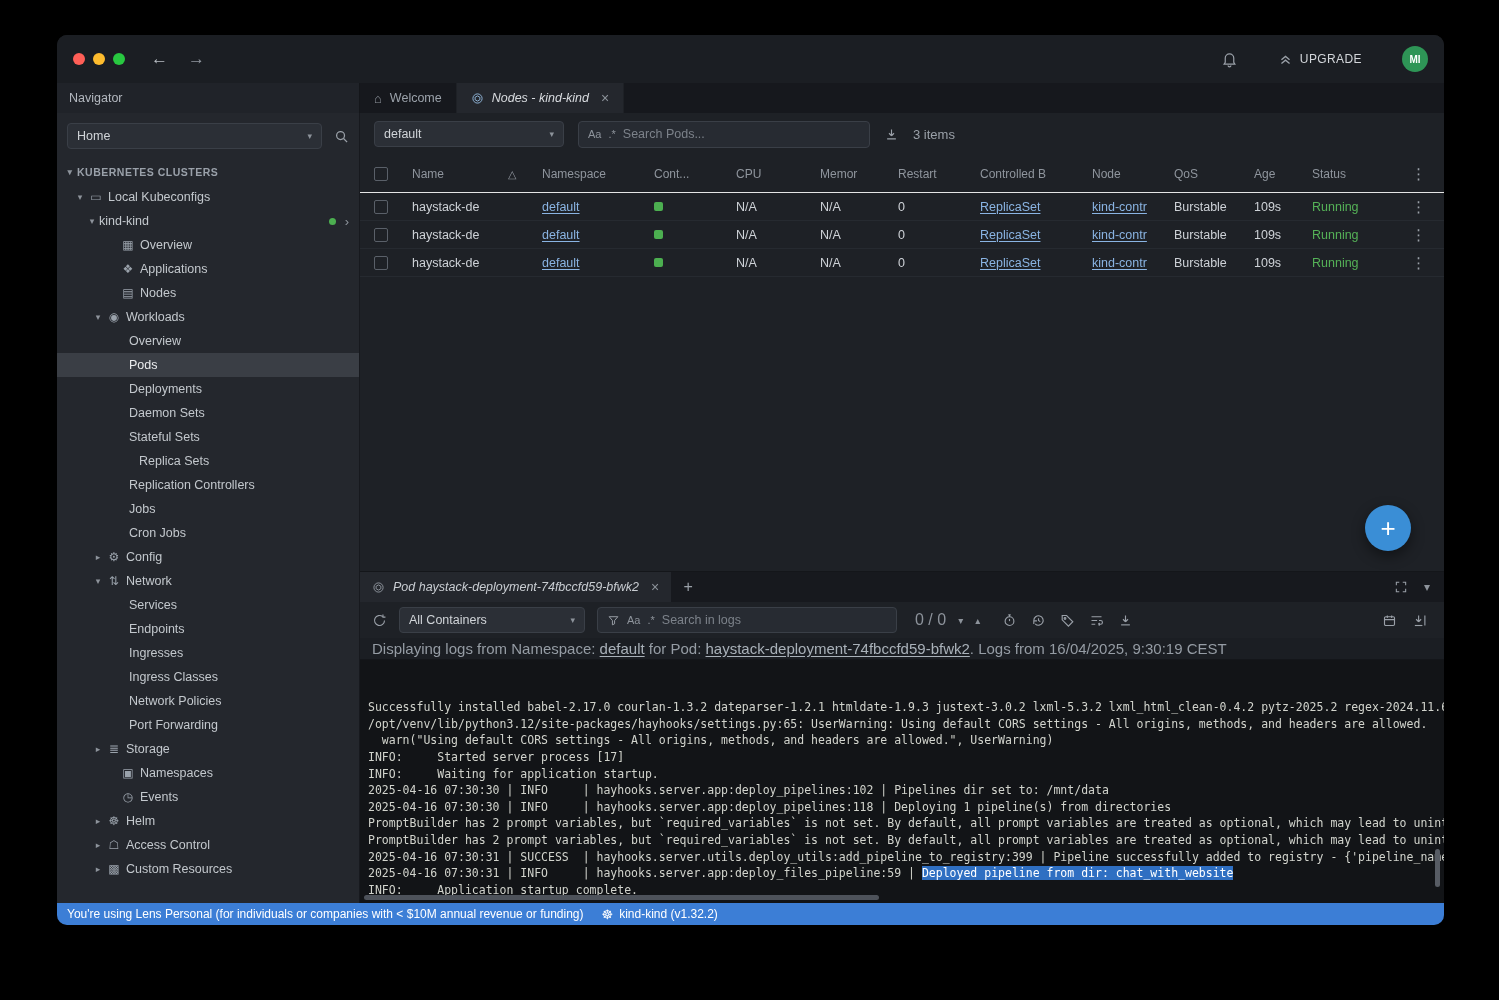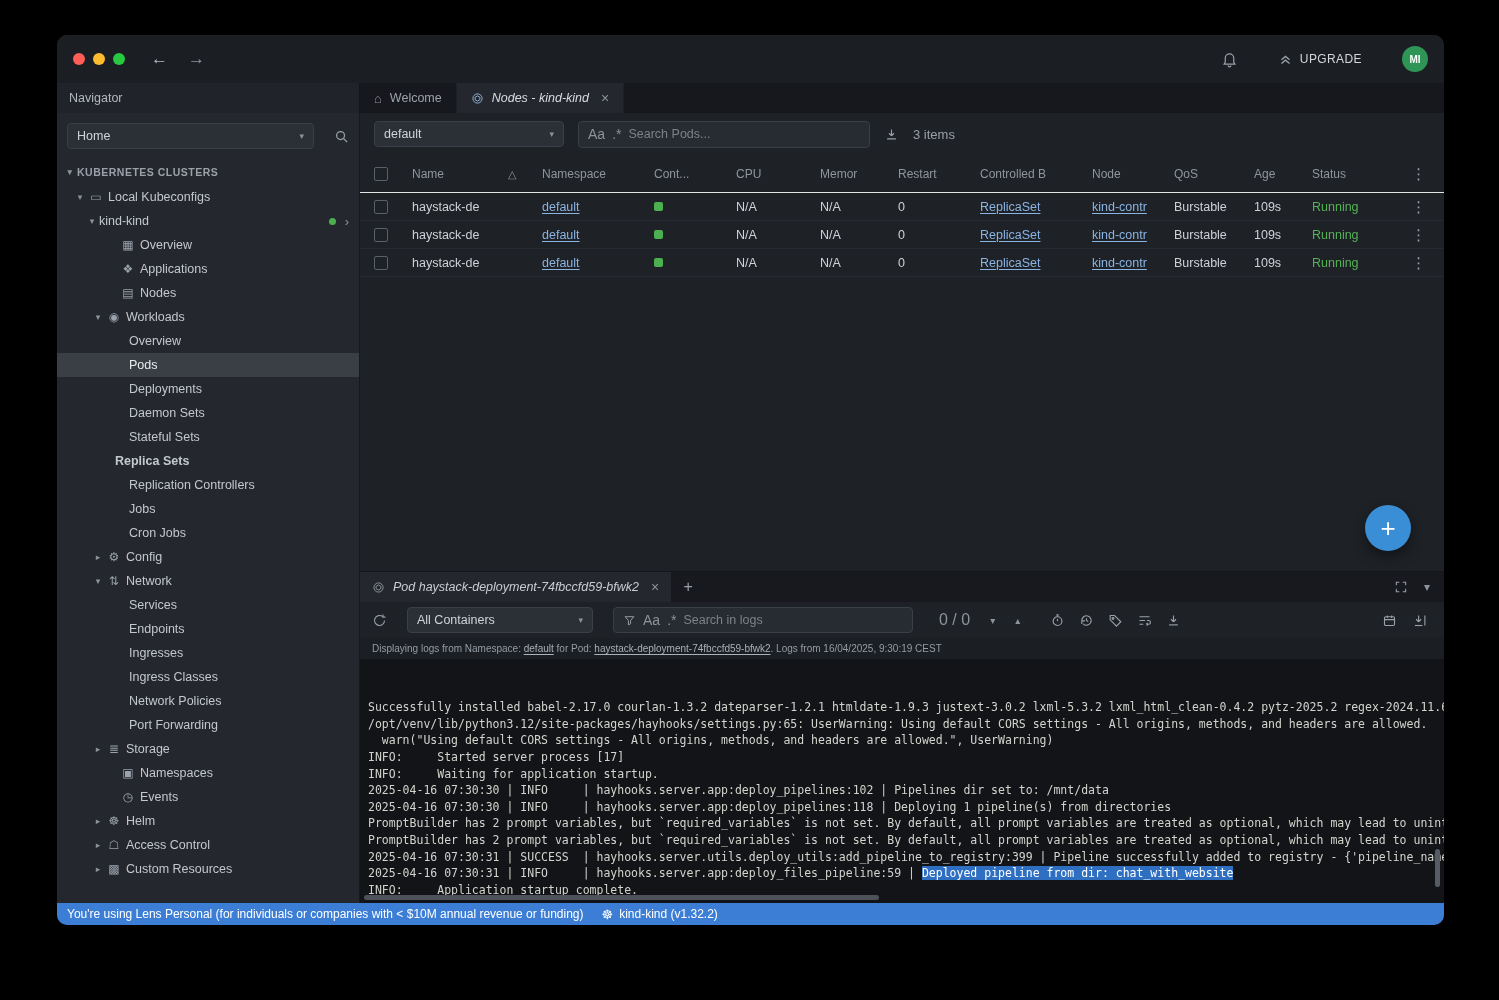--- a/index.html
+++ b/index.html
@@ -26,42 +26,42 @@
   .tab.active{background:#24272d;color:#d8dbdf}
   .tab .ital{font-style:italic}
   .tab-ico{display:flex;align-items:center;color:#8d939b;font-size:13px}
   .tab-ico.podblue{color:#8fb3d6}
   .tab-close{color:#8d939b;font-size:14px;margin-left:4px}
 
   .content{display:flex;flex:1;min-height:0}
 
   
   .sidebar{width:303px;flex:0 0 auto;background:#24272d;border-right:1px solid #17191e;display:flex;flex-direction:column;overflow:hidden}
-  .catalog-row{display:flex;align-items:center;gap:20px;padding:10px 10px 8px 10px}
+  .catalog-row{display:flex;align-items:center;gap:12px;padding:10px 10px 8px 10px}
   .select{background:#2b2f36;border:1px solid #3a3f47;border-radius:4px;height:26px;display:flex;align-items:center;padding:0 9px;font-size:12.5px;color:#d0d4d8}
   .home-select{flex:1}
   .sel-arrow{margin-left:auto;color:#8d939b;font-size:9px;padding-left:8px}
   .side-search{color:#9aa0a8;display:flex;align-items:center}
   .tree{flex:1;overflow:hidden;padding-top:2px}
   .tree-item{height:24px;display:flex;align-items:center;font-size:12.5px;color:#c3c8cd;white-space:nowrap}
   .tree-item.section{color:#9aa1aa;font-size:10.5px;font-weight:bold;letter-spacing:.5px;height:26px}
   .tree-item.selected{background:#3a3e45;color:#eaecee}
   .tree-chevron{width:14px;flex:0 0 auto;color:#8d939b;font-size:9px;text-align:center}
   .tree-icon{width:18px;flex:0 0 auto;margin-right:3px;color:#9aa2ab;font-size:12px;text-align:center}
   .tree-right{margin-left:auto;display:flex;align-items:center;gap:9px;padding-right:10px}
   .dot-green{width:7px;height:7px;border-radius:50%;background:#4caf50}
   .tree-right .arrow{color:#8d939b;font-size:13px}
 
   
   .main{flex:1;min-width:0;display:flex;flex-direction:column;background:#1e2126;position:relative}
   .pods-toolbar{height:42px;flex:0 0 auto;display:flex;align-items:center;gap:14px;padding:0 14px}
   .ns-select{width:190px}
   .searchbox{height:27px;background:#272b32;border:1px solid #3a3f47;border-radius:4px;display:flex;align-items:center;gap:7px;padding:0 9px}
   .pods-searchbox{width:292px}
-  .chip{color:#8d939b;font-size:14px;flex:0 0 auto}
+  .chip{color:#8d939b;font-size:11px;flex:0 0 auto}
   .searchbox input{flex:1;min-width:0;background:transparent;border:none;outline:none;color:#d6d9dd;font-size:12.5px;font-family:"Liberation Sans",sans-serif}
   .searchbox input::placeholder{color:#7c828a}
   .icon-btn{color:#9aa0a8;display:flex;align-items:center}
   .items-count{color:#9aa0a8;font-size:13px}
 
   
   .tbl{flex:0 0 auto}
   .tbl-header{height:38px;display:flex;align-items:center;padding:0 8px 0 14px;border-bottom:1px solid #e5e5e5;color:#8f959d;font-size:12px}
   .tbl-row{height:28px;display:flex;align-items:center;padding:0 8px 0 14px;border-bottom:1px solid #262a30;font-size:12.5px;color:#ced2d7}
   .cell{flex:0 0 auto;overflow:hidden;white-space:nowrap;padding-right:8px}
@@ -77,28 +77,28 @@
 
   .fab{position:absolute;right:33px;top:392px;width:46px;height:46px;border-radius:50%;background:#3a8ed6;color:#fff;font-size:26px;font-weight:300;display:flex;align-items:center;justify-content:center;box-shadow:0 5px 14px rgba(0,0,0,.45);z-index:5}
 
   
   .logs-panel{margin-top:auto;flex:0 0 332px;display:flex;flex-direction:column;min-height:0;border-top:1px solid #14161a}
   .lp-tabbar{height:30px;flex:0 0 auto;background:#17191e;display:flex;align-items:center}
   .lp-tab{height:100%;display:flex;align-items:center;gap:8px;padding:0 12px;background:#24272d;color:#c9cdd2;font-size:12.5px}
   .lp-tab .ital{font-style:italic}
   .lp-plus{width:34px;text-align:center;color:#9aa0a8;font-size:16px}
   .lp-right{margin-left:auto;display:flex;align-items:center;gap:16px;padding-right:14px;color:#9aa0a8}
-  .lp-toolbar{height:36px;flex:0 0 auto;display:flex;align-items:center;gap:20px;padding:0 12px;background:#1e2126}
+  .lp-toolbar{height:36px;flex:0 0 auto;display:flex;align-items:center;gap:12px;padding:0 12px;background:#1e2126}
   .containers-select{width:186px;height:26px}
   .log-searchbox{width:300px;height:26px}
   .counter{color:#8d939b;font-size:16px;white-space:nowrap;margin-left:6px}
   .mini-chev{color:#8d939b;font-size:10px}
   .lp-icons{display:flex;align-items:center;gap:14px;color:#9aa0a8;margin-left:10px}
   .lp-icons-right{margin-left:auto;display:flex;align-items:center;gap:16px;color:#9aa0a8;padding-right:4px}
-  .lp-info{height:22px;flex:0 0 auto;display:flex;align-items:center;background:#1b1e23;color:#959ca4;font-size:10px;padding:0 12px;border-bottom:1px solid #14161a;white-space:pre}
+  .lp-info{height:22px;flex:0 0 auto;display:flex;align-items:center;background:#1b1e23;color:#959ca4;font-size:15px;padding:0 12px;border-bottom:1px solid #14161a;white-space:pre}
   .info-lnk{color:#a9b1b9;text-decoration:underline;text-underline-offset:2px}
   .log-area{flex:1;min-height:0;background:#121417;position:relative;overflow:hidden;padding:6px 14px 0 8px;font-family:"DejaVu Sans Mono",monospace;font-size:11.5px;line-height:16.6px;color:#d2d4cd;white-space:pre}
   .log-line mark{background:#2f6fc2;color:#fff}
   .hthumb{position:absolute;left:4px;bottom:3px;width:515px;height:5px;background:#4d525a;border-radius:3px}
   .vthumb{position:absolute;right:4px;bottom:16px;width:5px;height:38px;background:#575c64;border-radius:3px}
 
   
   .statusbar{height:22px;flex:0 0 auto;background:#3c7ed6;display:flex;align-items:center;gap:18px;padding:0 10px;color:#fff;font-size:12px}
   .sb-cluster{display:flex;align-items:center;gap:6px}
   .k8s-ico{font-size:13px}
@@ -224,21 +224,21 @@
             <span data-interactable="false">Deployments</span>
           </div>
           <div class="tree-item" data-interactable="true" style="padding-left: 58px;">
             <span class="tree-chevron" data-interactable="false"></span>
             <span data-interactable="false">Daemon Sets</span>
           </div>
           <div class="tree-item" data-interactable="true" style="padding-left: 58px;">
             <span class="tree-chevron" data-interactable="false"></span>
             <span data-interactable="false">Stateful Sets</span>
           </div>
-          <div class="tree-item" data-interactable="true" style="padding-left: 44px; font-weight: bold;">
+          <div class="tree-item" data-interactable="true" style="padding-left: 68px;">
             <span class="tree-chevron" data-interactable="false"></span>
             <span data-interactable="false">Replica Sets</span>
           </div>
           <div class="tree-item" data-interactable="true" style="padding-left: 58px;">
             <span class="tree-chevron" data-interactable="false"></span>
             <span data-interactable="false">Replication Controllers</span>
           </div>
           <div class="tree-item" data-interactable="true" style="padding-left: 58px;">
             <span class="tree-chevron" data-interactable="false"></span>
             <span data-interactable="false">Jobs</span>

